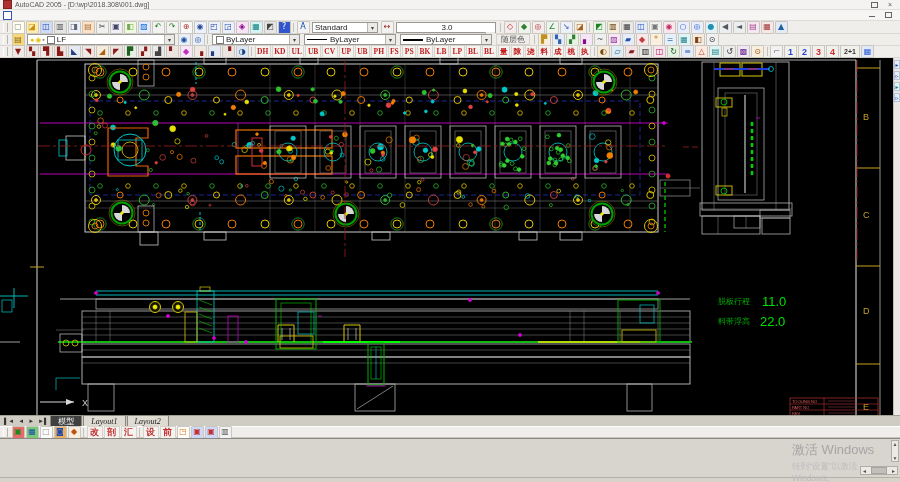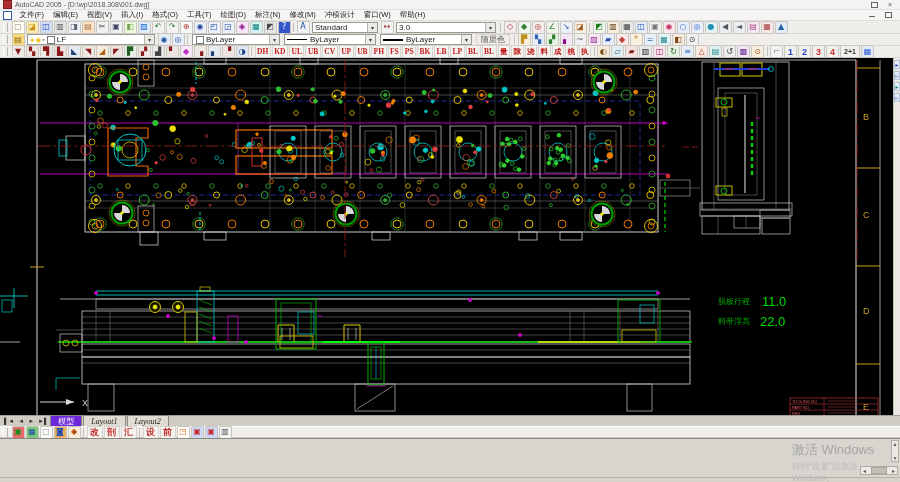--- a/index.html
+++ b/index.html
@@ -47,21 +47,21 @@
                border-left:1px solid #c2bfb8;box-sizing:border-box;display:flex;flex-direction:column;align-items:center;padding-top:2px;}
   .side-chip{width:6px;height:9px;margin-bottom:2px;display:flex;align-items:center;justify-content:center;
              font-size:6px;border:1px solid #b8c4da;box-sizing:border-box;overflow:hidden;}
   
   .tabsbar{position:absolute;top:415px;left:0;width:100%;height:11px;background:#cfccc4;border-top:1px solid #a3a098;
            display:flex;align-items:flex-end;padding-left:2px;box-sizing:border-box;}
   .tabnav{font-size:6px;color:#333;padding:0 2px;line-height:10px;}
   .tab{font-size:8px;height:10px;display:inline-flex;align-items:center;padding:0 7px;
        border:1px solid #8a887f;border-bottom:none;background:#dedbd3;color:#222;margin-right:1px;
        font-family:"Liberation Serif",serif;font-style:italic;}
-  .tab.active{background:#6d28d9;color:#fff;font-style:normal;font-family:Liberation Serif, serif;}
+  .tab.active{background:#404040;color:#fff;font-style:normal;font-family:Liberation Serif, serif;}
   
   .btoolbar{position:absolute;top:426px;left:0;width:100%;height:12px;background:#f0eeea;
             border-top:1px solid #fff;border-bottom:1px solid #c8c5be;display:flex;align-items:center;
             padding-left:2px;box-sizing:border-box;}
   .zhbtn{font-size:9px;font-weight:bold;color:#c03030;height:11px;display:inline-flex;align-items:center;
          padding:0 2.5px;border:1px solid #d6d3cc;background:#f5f3ef;margin:0 .5px;flex:none;}
   
   .cmdarea{position:absolute;top:438px;left:0;width:100%;height:39px;background:#d8d5cf;
            border-top:1px solid #8a8881;box-sizing:border-box;}
   .cmdhist{position:absolute;top:1px;left:1px;right:10px;height:22px;background:#fff;border:1px solid #8a8881;
@@ -91,34 +91,20 @@
     <span class="app-icon"></span>
     <span class="title-text">AutoCAD 2005 - [D:\wp\2018.308\001.dwg]</span>
     <span class="winbtns">
       <span class="wb-box"></span>
       <span class="wb">×</span>
     </span>
   </div>
 
   <div class="menubar">
     <span class="doc-icon"></span>
-    <span id="menu-items" style="display:flex;">
-        <span class="menu-item">文件(F)</span>
-        <span class="menu-item">编辑(E)</span>
-        <span class="menu-item">视图(V)</span>
-        <span class="menu-item">插入(I)</span>
-        <span class="menu-item">格式(O)</span>
-        <span class="menu-item">工具(T)</span>
-        <span class="menu-item">绘图(D)</span>
-        <span class="menu-item">标注(N)</span>
-        <span class="menu-item">修改(M)</span>
-        <span class="menu-item">冲模设计</span>
-        <span class="menu-item">窗口(W)</span>
-        <span class="menu-item">帮助(H)</span>
-      </span>
     <span class="winbtns">
       <span class="wb-min"></span>
       <span class="wb-box"></span>
     </span>
   </div>
 
   <div class="tb tb1">
     <span class="grip"></span>
     <span id="row1-left" style="display:flex;">
         <span class="chip" style="background: rgb(255, 253, 240);">
@@ -190,21 +176,21 @@
       </span>
     <span class="combo" style="width:66px;">
       <span>Standard</span>
       <span class="arrow">▾</span>
     </span>
     <span id="row1-dim-chip" style="display:flex;">
         <span class="chip" style="background: rgb(242, 242, 242);">
           <span style="color: rgb(160, 32, 32);">↔</span>
         </span>
       </span>
-    <span class="combo" style="width:100px;">
+    <span class="combo" style="width:100px;flex-direction:column;">
       <span>3.0</span>
       <span class="arrow">▾</span>
     </span>
     <span class="sep"></span>
     <span id="row1-rightA" style="display:flex;">
         <span class="chip" style="background: rgb(244, 236, 236);">
           <span style="color: rgb(176, 48, 48);">◇</span>
         </span>
         <span class="chip" style="background: rgb(236, 244, 236);">
           <span style="color: rgb(48, 128, 48);">◆</span>
@@ -269,21 +255,21 @@
       </span>
   </div>
 
   <div class="tb tb2">
     <span class="grip"></span>
     <span id="row2-left" style="display:flex;">
         <span class="chip" style="background: rgb(246, 216, 120);">
           <span style="color: rgb(122, 90, 16);">▤</span>
         </span>
       </span>
-    <span class="combo" style="width:128px;text-align:center;">
+    <span class="combo" style="width:148px;text-align:center;">
       <span class="lay-glyph" style="color:#f0c010">●</span>
       <span class="lay-glyph" style="color:#f0c010">◉</span>
       <span class="lay-glyph" style="color:#888">▪</span>
       <span class="lay-sq"></span>
       <span>LF</span>
       <span class="arrow">▾</span>
     </span>
     <span id="row2-mid" style="display:flex;">
         <span class="chip" style="background: rgb(232, 238, 248);">
           <span style="color: rgb(32, 80, 160);">◉</span>

